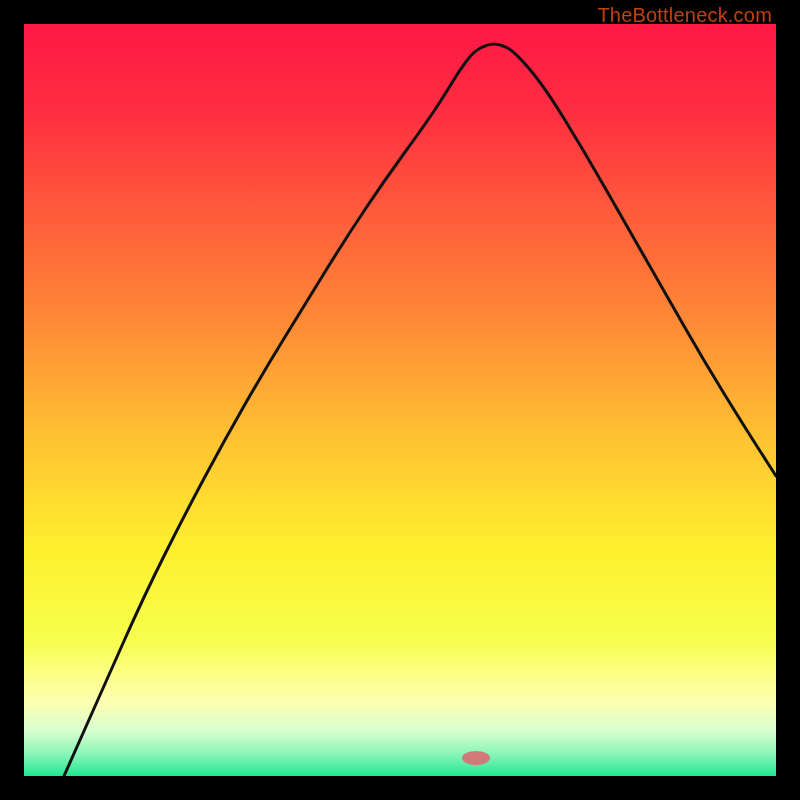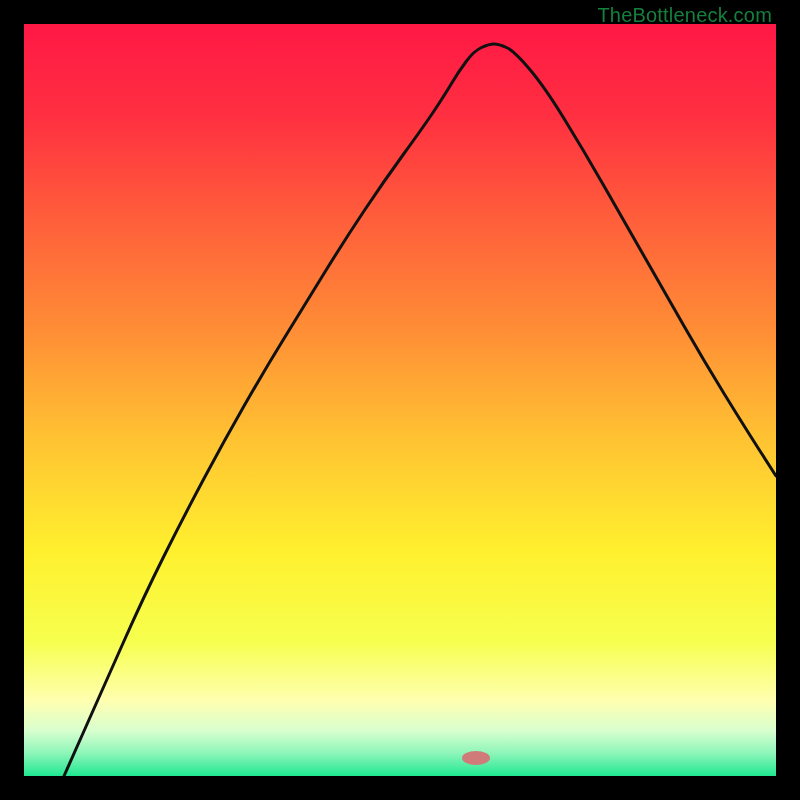--- a/index.html
+++ b/index.html
@@ -18,21 +18,21 @@
     height: 752px;
     background: #000000;
   }
   .watermark {
     position: absolute;
     top: 4px;
     right: 28px;
     font-family: Arial, Helvetica, sans-serif;
     font-size: 20px;
     font-weight: 500;
-    color: #15803d;
+    color: #c2410c;
     letter-spacing: 0.2px;
   }
   svg {
     display: block;
   }
 </style>
 </head>
 <body>
 
 <div class="frame">

